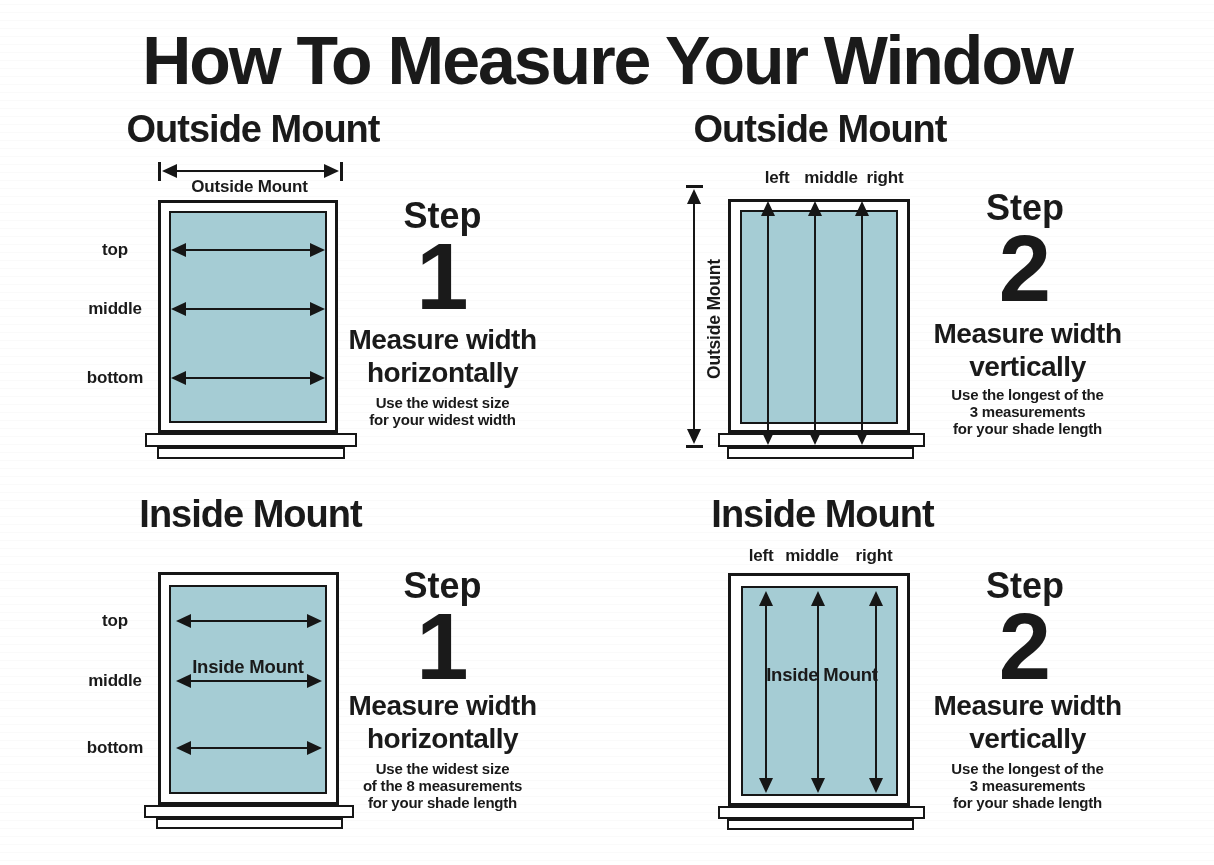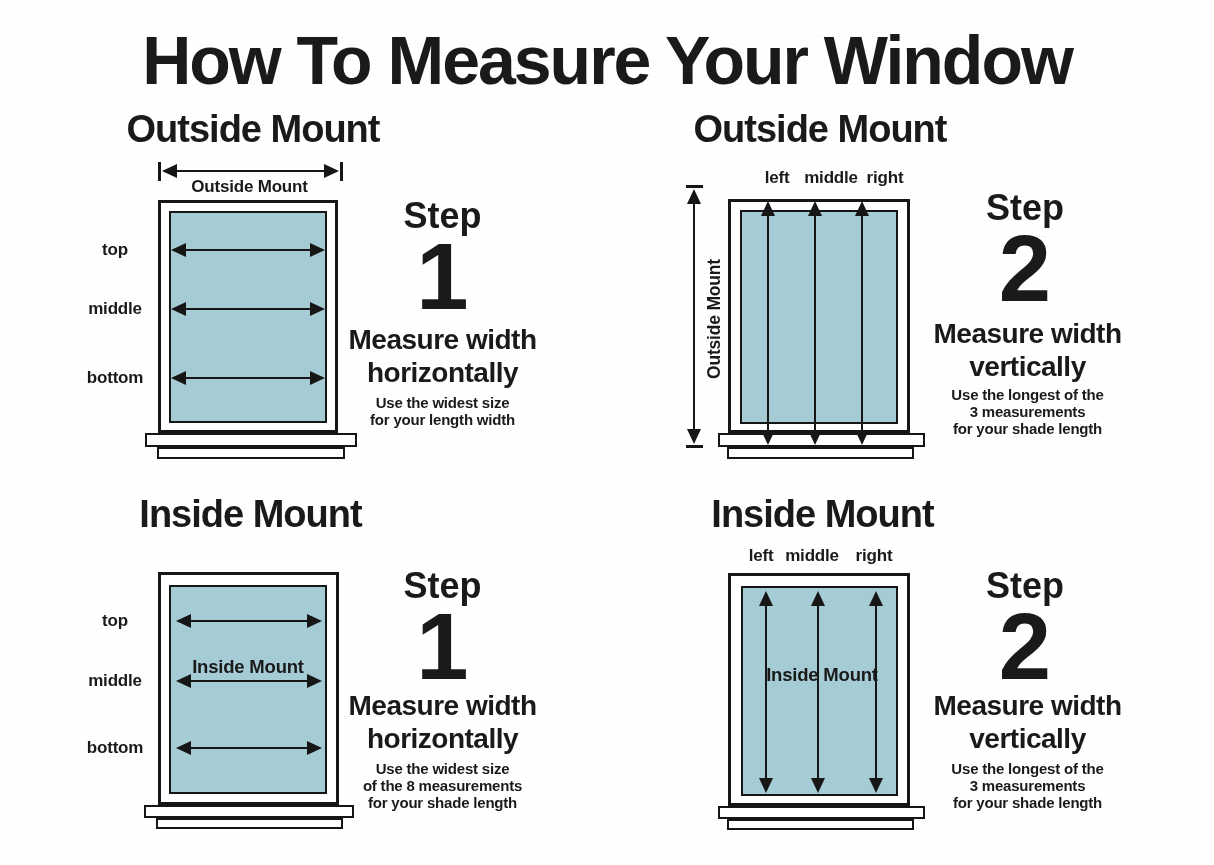--- a/index.html
+++ b/index.html
@@ -91,21 +91,21 @@
 
     <div class="abs sill" style="left:145px;top:429px;width:212px;height:14px;"></div>
     <div class="abs apron" style="left:157px;top:443px;width:188px;height:12px;"></div>
 
     <div class="abs step-word ctr" style="left:345px;top:194px;width:195px;">Step</div>
     <div class="abs step-num ctr" style="left:345px;top:226px;width:195px;">1</div>
     <div class="abs step-line ctr" style="left:335px;top:322px;width:215px;">Measure width</div>
     <div class="abs step-line ctr" style="left:335px;top:355px;width:215px;">horizontally</div>
     <div class="abs step-note ctr" style="left:335px;top:390px;width:215px;">
       <div>Use the widest size</div>
-      <div>for your length width</div>
+      <div>for your widest width</div>
     </div>
   </section>
 
   <section>
     <div class="abs q-heading ctr" style="left:660px;top:105px;width:320px;">Outside Mount</div>
 
     <div class="abs lbl ctr" style="left:753px;top:165px;width:48px;">left</div>
     <div class="abs lbl ctr" style="left:799px;top:165px;width:64px;">middle</div>
     <div class="abs lbl ctr" style="left:861px;top:165px;width:48px;">right</div>
 

